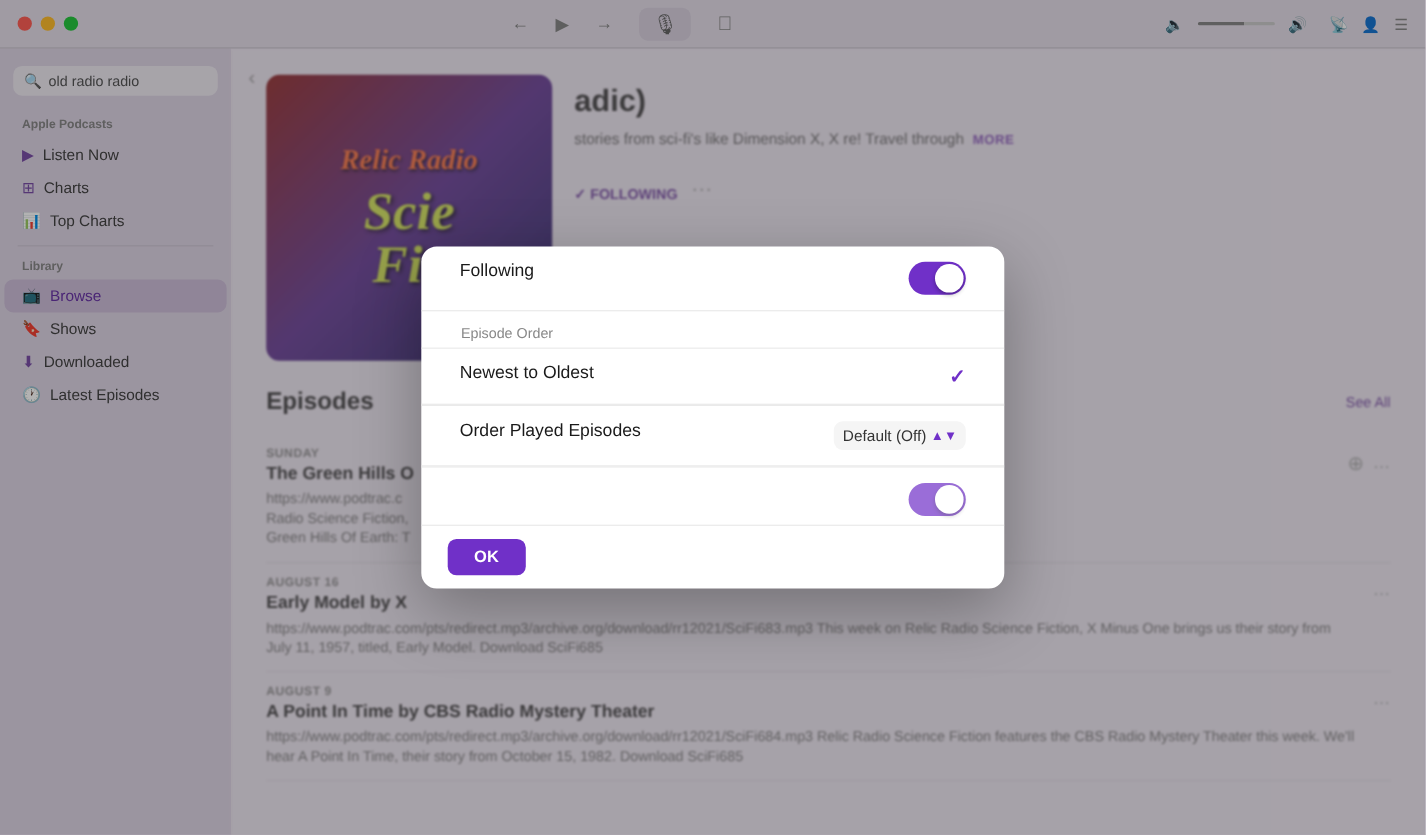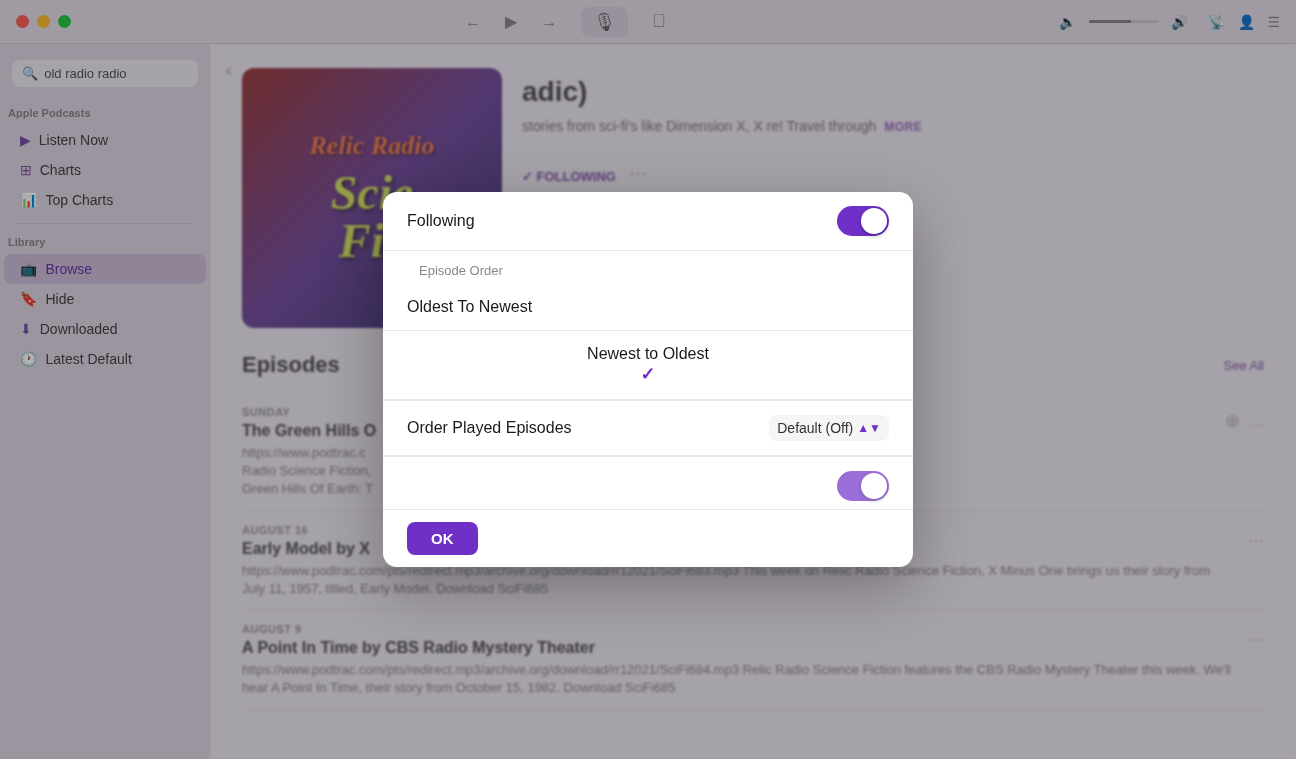--- a/index.html
+++ b/index.html
@@ -84,21 +84,21 @@
       display: flex;
       align-items: center;
       gap: 6px;
       color: #666;
       font-size: 13px;
     }
     .sidebar-section-label {
       font-size: 11px;
       font-weight: 600;
       color: #888;
-      padding: 4px 8px 6px;
+      padding: 4px 20px 6px;
       text-transform: none;
       letter-spacing: 0;
     }
     .sidebar-item {
       display: flex;
       align-items: center;
       gap: 8px;
       padding: 7px 16px;
       font-size: 14px;
       color: #444;
@@ -247,23 +247,23 @@
     
     .modal {
       background: #fff;
       border-radius: 14px;
       width: 530px;
       box-shadow: 0 20px 60px rgba(0,0,0,0.3);
       overflow: hidden;
     }
     .modal-row {
       display: flex;
-      align-items: center;
+      align-items: flex-start;
       justify-content: space-between;
-      padding: 14px 24px;
+      padding: 14px 35px;
     }
     .modal-row-label {
       font-size: 16px;
       color: #1a1a1a;
     }
     .modal-section-header {
       font-size: 13px;
       font-weight: 500;
       color: #888;
       padding: 12px 36px 6px;
@@ -407,29 +407,29 @@
   <div class="sidebar-divider"></div>
 
   <div class="sidebar-section-label">Library</div>
 
   <div class="sidebar-item active">
     <span class="sidebar-item-icon">📺</span>
     <span>Browse</span>
   </div>
   <div class="sidebar-item">
     <span class="sidebar-item-icon">🔖</span>
-    <span>Hide</span>
+    <span>Shows</span>
   </div>
   <div class="sidebar-item">
     <span class="sidebar-item-icon">⬇</span>
     <span>Downloaded</span>
   </div>
   <div class="sidebar-item">
     <span class="sidebar-item-icon">🕐</span>
-    <span>Latest Default</span>
+    <span>Latest Episodes</span>
   </div>
 </div>
 
 <div class="main-content bg-blur">
 
   <span style="position:absolute; top:16px; left:16px; color:#999; font-size:18px; cursor:pointer; z-index:6;">‹</span>
 
   <div class="podcast-header">
     <div class="podcast-artwork">
       <div style="text-align:center; padding:8px;">
@@ -514,27 +514,24 @@
       <div class="toggle">
         <div class="toggle-knob"></div>
       </div>
     </div>
 
     <div class="modal-divider"></div>
 
     <div class="modal-section">
       <div class="modal-section-header">Episode Order</div>
 
+
+      <div class="modal-divider"></div>
+
       <div class="modal-row" style="cursor:pointer;">
-        <span class="modal-row-label">Oldest To Newest</span>
-      </div>
-
-      <div class="modal-divider"></div>
-
-      <div class="modal-row" style="cursor:pointer;flex-direction:column;">
         <span class="modal-row-label">Newest to Oldest</span>
         <span class="checkmark">✓</span>
       </div>
     </div>
 
     <div class="modal-divider"></div>
 
     <div class="modal-section">
 
       <div class="modal-row">

